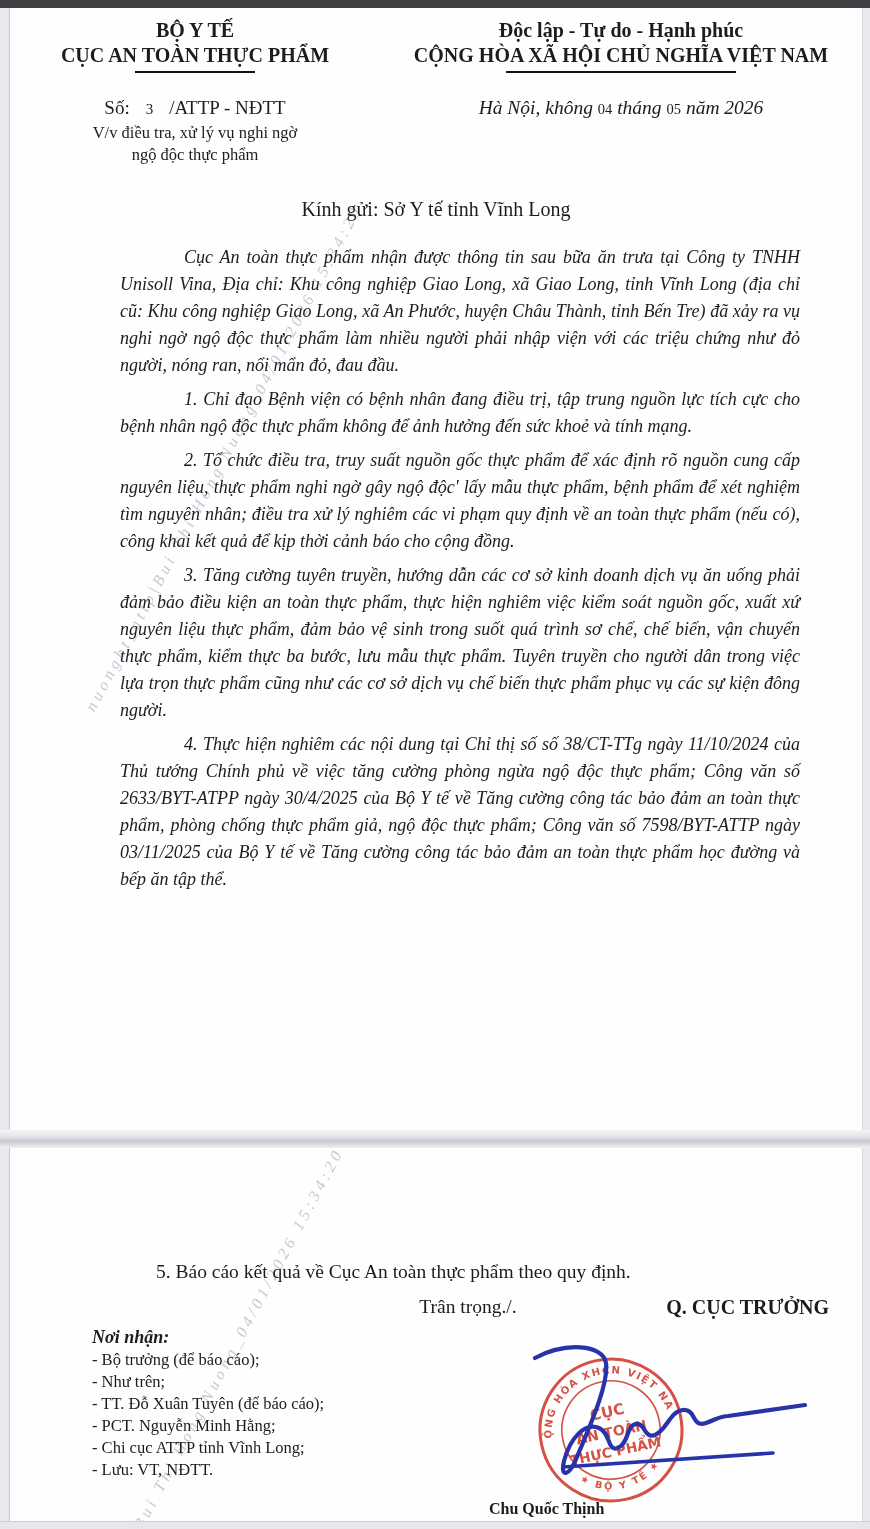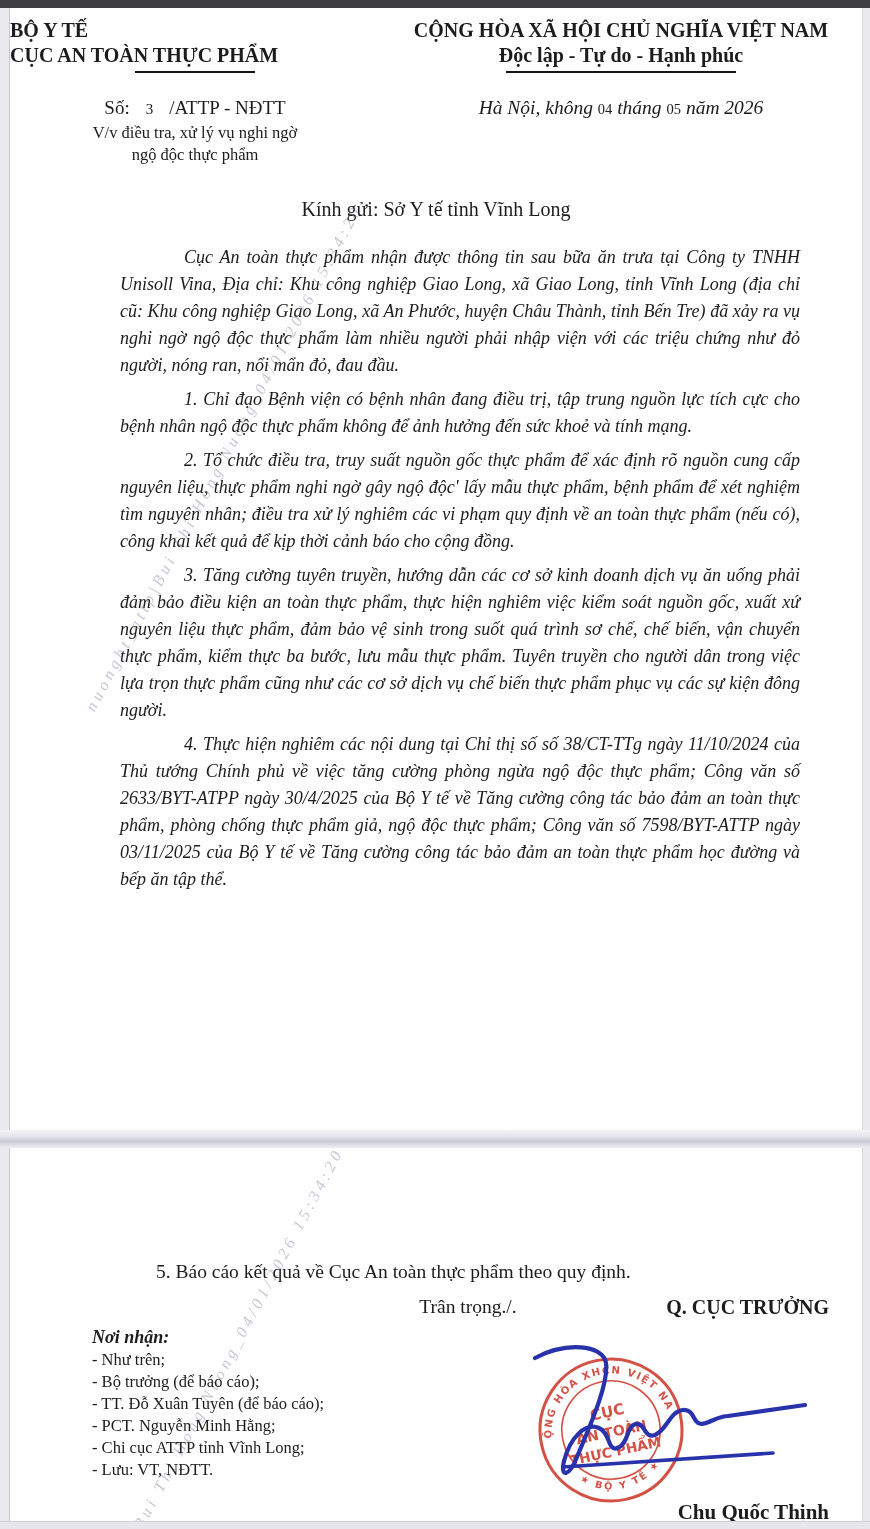--- a/index.html
+++ b/index.html
@@ -14,21 +14,21 @@
         border-left:1px solid #c7c7cd;box-shadow:1px 0 0 #d8d8de;}
   #page1{top:8px;height:1122px;}
   #page2{top:1148px;height:373px;}
   .gapband{position:absolute;left:0;top:1130px;width:870px;height:18px;
     background:linear-gradient(180deg,#f5f5f8 0%,#e4e4ea 35%,#c9c9d3 62%,#eFeFf3 100%);}
   .bottomband{position:absolute;left:0;top:1521px;width:870px;height:8px;
     background:#e6e6ec;border-top:1px solid #cfcfd7;}
 
   
   .hdr{display:flex;padding-top:10px;}
-  .hdr-left{width:370px;text-align:left;}
+  .hdr-left{width:370px;text-align:center;}
   .hdr-right{width:482px;text-align:center;}
   .hline{font-weight:bold;font-size:20px;line-height:25px;white-space:nowrap;}
   .rule{height:2px;background:#141414;margin:3px auto 0;}
   .rule-l{width:120px;}
   .rule-r{width:230px;}
 
   .meta{display:flex;margin-top:24px;}
   .meta-left{width:370px;text-align:center;}
   .meta-right{width:482px;text-align:center;}
   .docnum{font-size:19px;white-space:nowrap;}
@@ -51,22 +51,22 @@
   .noinhan{margin-top:5px;}
   .noinhan-label{font-weight:bold;font-style:italic;font-size:18px;line-height:24px;}
   .noinhan-item{font-size:16.5px;line-height:22px;
     font-family:"Liberation Serif","DejaVu Serif",serif;}
 
   .signblock{position:absolute;left:479px;top:148px;width:340px;text-align:center;}
   .signtitle{font-weight:bold;font-size:20px;white-space:nowrap;text-align:right;}
   .stamp{position:absolute;left:46px;top:58px;width:152px;height:152px;
     transform:rotate(-12deg);opacity:.88;}
   .sigsvg{position:absolute;left:18px;top:40px;width:310px;height:150px;}
-  .signername{position:absolute;left:0;top:204px;width:340px;text-align:right;
-    font-weight:bold;font-size:21px;white-space:nowrap;}
+  .signername{position:absolute;left:0;top:204px;width:340px;text-align:left;
+    font-weight:bold;font-size:16px;white-space:nowrap;}
 
   
   .wm{position:absolute;white-space:nowrap;pointer-events:none;
     font-style:italic;font-size:16px;letter-spacing:4px;
     color:rgba(122,124,158,0.42);transform-origin:0 0;}
   .wm1{left:72px;top:698px;transform:rotate(-62deg);}
   .wm2{left:120px;top:376px;transform:rotate(-62deg);}
 </style>
 </head>
 <body>
@@ -76,22 +76,22 @@
 <div class="page" id="page1">
   <div class="wm wm1">nuongbt_attp|Bui Thi Hong Nuong_04/01/2026 15:34:20</div>
 
   <div class="hdr">
     <div class="hdr-left">
       <div class="hline">BỘ Y TẾ</div>
       <div class="hline">CỤC AN TOÀN THỰC PHẨM</div>
       <div class="rule rule-l"></div>
     </div>
     <div class="hdr-right">
+      <div class="hline">Độc lập - Tự do - Hạnh phúc</div>
       <div class="hline">CỘNG HÒA XÃ HỘI CHỦ NGHĨA VIỆT NAM</div>
-      <div class="hline">Độc lập - Tự do - Hạnh phúc</div>
       <div class="rule rule-r"></div>
     </div>
   </div>
 
   <div class="meta">
     <div class="meta-left">
       <div class="docnum">
         <span>Số:</span><span class="num">3</span><span>/ATTP - NĐTT</span>
       </div>
       <div class="subject">V/v điều tra, xử lý vụ nghi ngờ</div>
@@ -123,22 +123,22 @@
 
 <div class="page" id="page2">
   <div class="wm wm2">Bui Thi Hong Nuong_04/01/2026 15:34:20</div>
 
   <div class="content2">
     <p class="p5">5. Báo cáo kết quả về Cục An toàn thực phẩm theo quy định.</p>
     <p class="closing">Trân trọng./.</p>
 
     <div class="noinhan">
       <div class="noinhan-label">Nơi nhận:</div>
+      <div class="noinhan-item">- Bộ trưởng (để báo cáo);</div>
       <div class="noinhan-item">- Như trên;</div>
-      <div class="noinhan-item">- Bộ trưởng (để báo cáo);</div>
       <div class="noinhan-item">- TT. Đỗ Xuân Tuyên (để báo cáo);</div>
       <div class="noinhan-item">- PCT. Nguyễn Minh Hằng;</div>
       <div class="noinhan-item">- Chi cục ATTP tỉnh Vĩnh Long;</div>
       <div class="noinhan-item">- Lưu: VT, NĐTT.</div>
     </div>
   </div>
 
   <div class="signblock">
     <div class="signtitle">Q. CỤC TRƯỞNG</div>
 

